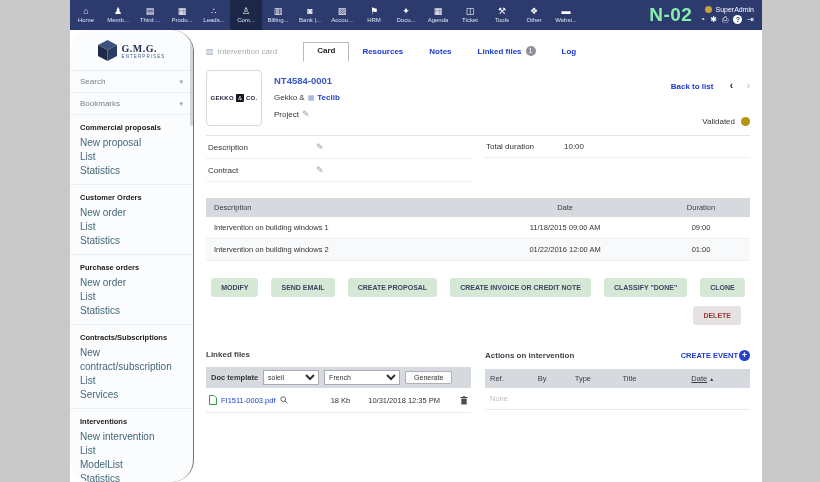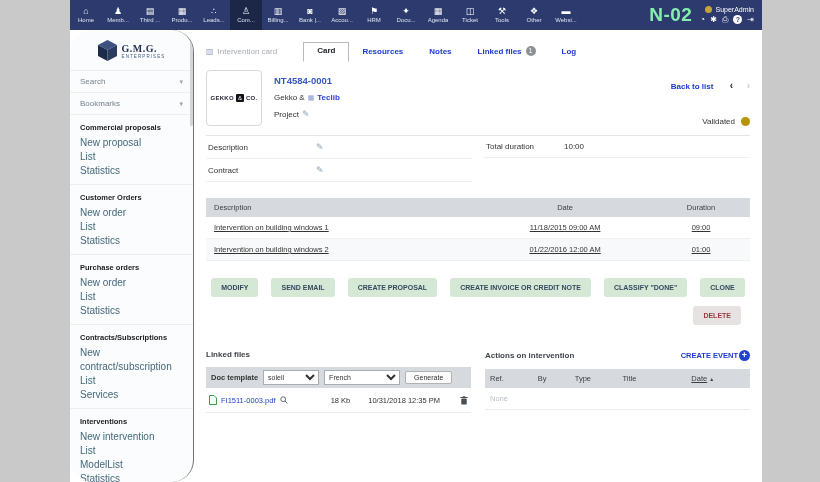--- a/index.html
+++ b/index.html
@@ -67,21 +67,21 @@
   .fields{display:flex;gap:12px;}
   .fcol{flex:1;min-width:0;}
   .frow{display:flex;align-items:center;padding:6px 2px;border-bottom:1px solid #edf0f2;font-size:8px;color:#333;}
   .frow .flabel{width:108px;flex:0 0 108px;}
   .frow .flabel-sm{width:78px;flex:0 0 78px;}
   
   table{border-collapse:collapse;width:100%;}
   .lines{margin-top:16px;font-size:7.5px;}
   .lines th{background:#d6dade;color:#3a3f45;font-weight:normal;padding:5px 8px;text-align:left;}
   .lines th.c,.lines td.c{text-align:center;}
-  .lines td{padding:6px 8px;border-bottom:1px solid #edeff1;color:#333;text-decoration:underline;}
+  .lines td{padding:6px 8px;border-bottom:1px solid #edeff1;color:#333;}
   .lines tbody tr:nth-child(even){background:#f8f9fa;}
   
   .btnrow{margin-top:17px;display:flex;justify-content:center;gap:13px;}
   .btn{background:#d5e7d5;color:#35495e;font-size:7px;font-weight:bold;padding:6px 10px;border-radius:3px;border:none;cursor:pointer;font-family:inherit;white-space:nowrap;}
   .delrow{display:flex;justify-content:flex-end;margin-top:9px;padding-right:9px;}
   .btn-del{background:#e7e2e2;color:#9a3b3b;}
   
   .cols{display:flex;gap:14px;margin-top:25px;align-items:flex-start;}
   .col{flex:1;min-width:0;}
   .sec-title{font-size:8px;font-weight:600;color:#3f444a;}

